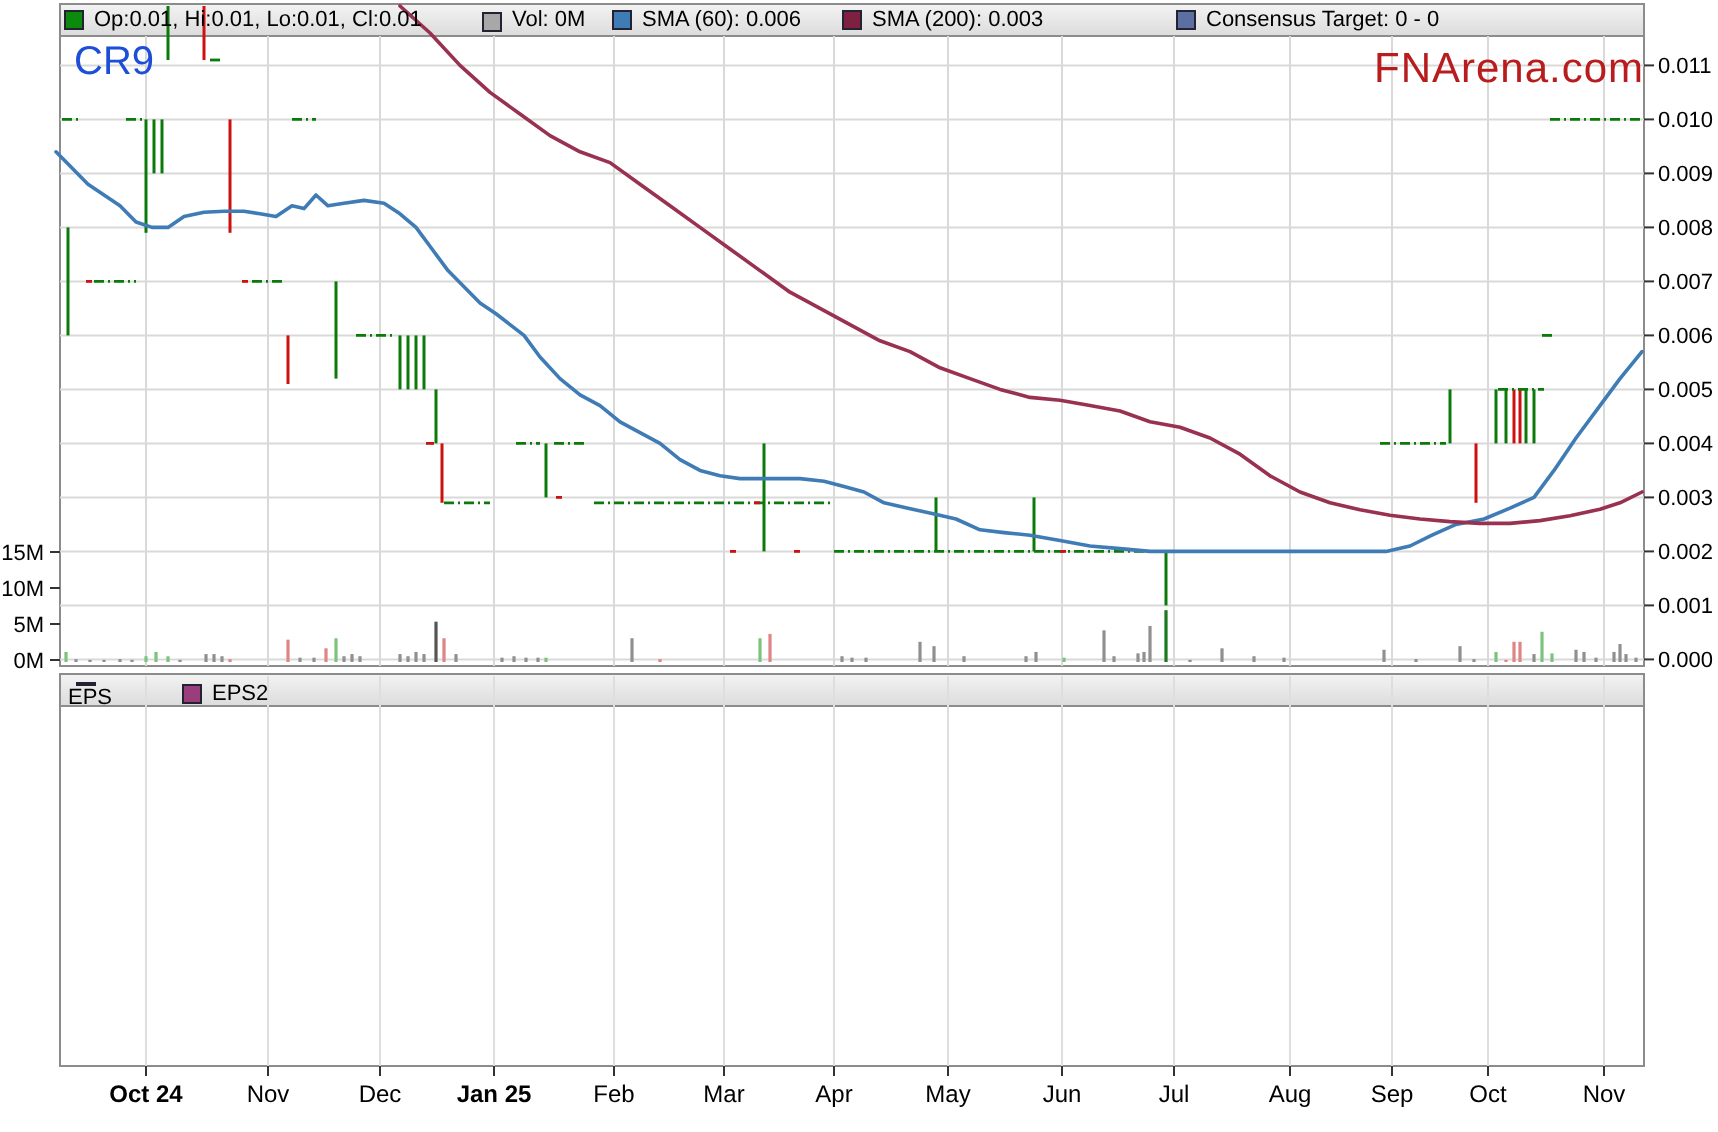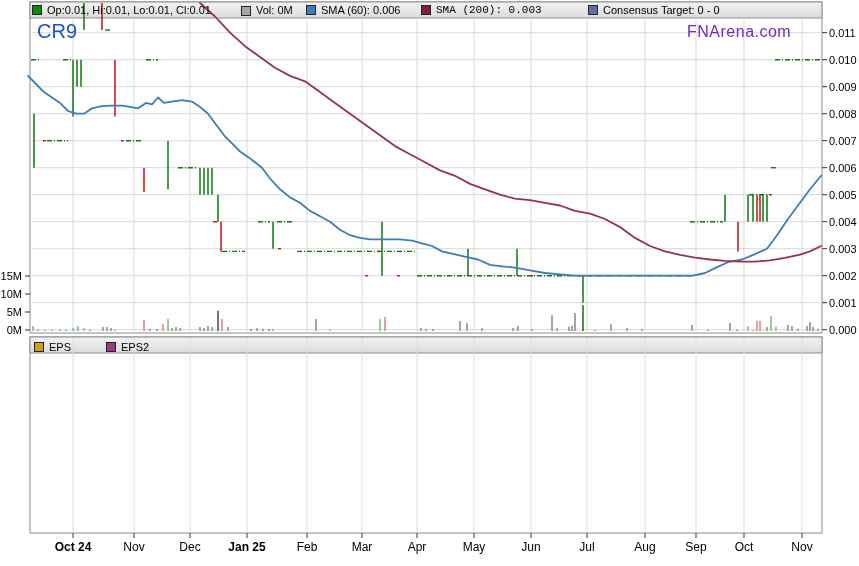--- a/index.html
+++ b/index.html
@@ -13,21 +13,21 @@
     font-size:11px;color:#000;white-space:nowrap;z-index:5;
   }
   .legend-item .sq{
     display:inline-block;width:8px;height:8px;border:1px solid #222233;margin-right:5px;
   }
   .eps-item{top:341px;}
   .ticker{
     position:absolute;left:37px;top:20px;font-size:20px;color:#1d4ed8;z-index:4;
   }
   .brand{
-    position:absolute;left:687px;top:23px;font-size:16px;color:#6d28d9;z-index:4;letter-spacing:0.5px;
+    position:absolute;left:687px;top:23px;font-size:21px;color:#b91c1c;z-index:4;letter-spacing:0.5px;
   }
 </style>
 </head>
 <body>
 
 <div class="stage">
 
   <svg id="chart-svg" width="859" height="566">
       <defs>
         <linearGradient id="lg" x1="0" y1="0" x2="0" y2="1">
@@ -275,34 +275,34 @@
     <span>Op:0.01, Hi:0.01, Lo:0.01, Cl:0.01</span>
   </div>
   <div class="legend-item" id="li1" style="left: 241px; align-items: flex-end;">
     <span class="sq" id="sq1" style="background: rgb(168, 168, 168);"></span>
     <span>Vol: 0M</span>
   </div>
   <div class="legend-item" id="li2" style="left: 306px; align-items: center;">
     <span class="sq" id="sq2" style="background: rgb(63, 124, 182);"></span>
     <span>SMA (60): 0.006</span>
   </div>
-  <div class="legend-item" id="li3" style="left: 421px; font-family: Liberation Mono, monospace;">
+  <div class="legend-item" id="li3" style="left: 421px;">
     <span class="sq" id="sq3" style="background: rgb(126, 32, 64);"></span>
     <span>SMA (200): 0.003</span>
   </div>
   <div class="legend-item" id="li4" style="left: 544px; padding-left: 44px;">
     <span class="sq" id="sq4" style="background: rgb(93, 111, 160);"></span>
     <span>Consensus Target: 0 - 0</span>
   </div>
 
-  <div class="legend-item eps-item" id="ei0" style="left: 34px;">
+  <div class="legend-item eps-item" id="ei0" style="left: 34px; flex-direction: column;">
     <span class="sq" id="esq0" style="background: rgb(201, 164, 10);"></span>
     <span>EPS</span>
   </div>
-  <div class="legend-item eps-item" id="ei1" style="left: 106px;">
+  <div class="legend-item eps-item" id="ei1" style="left: 91px;">
     <span class="sq" id="esq1" style="background: rgb(154, 61, 125);"></span>
     <span>EPS2</span>
   </div>
 
   <div class="ticker">CR9</div>
   <div class="brand">FNArena.com</div>
 
 </div>
 
 </body></html>

